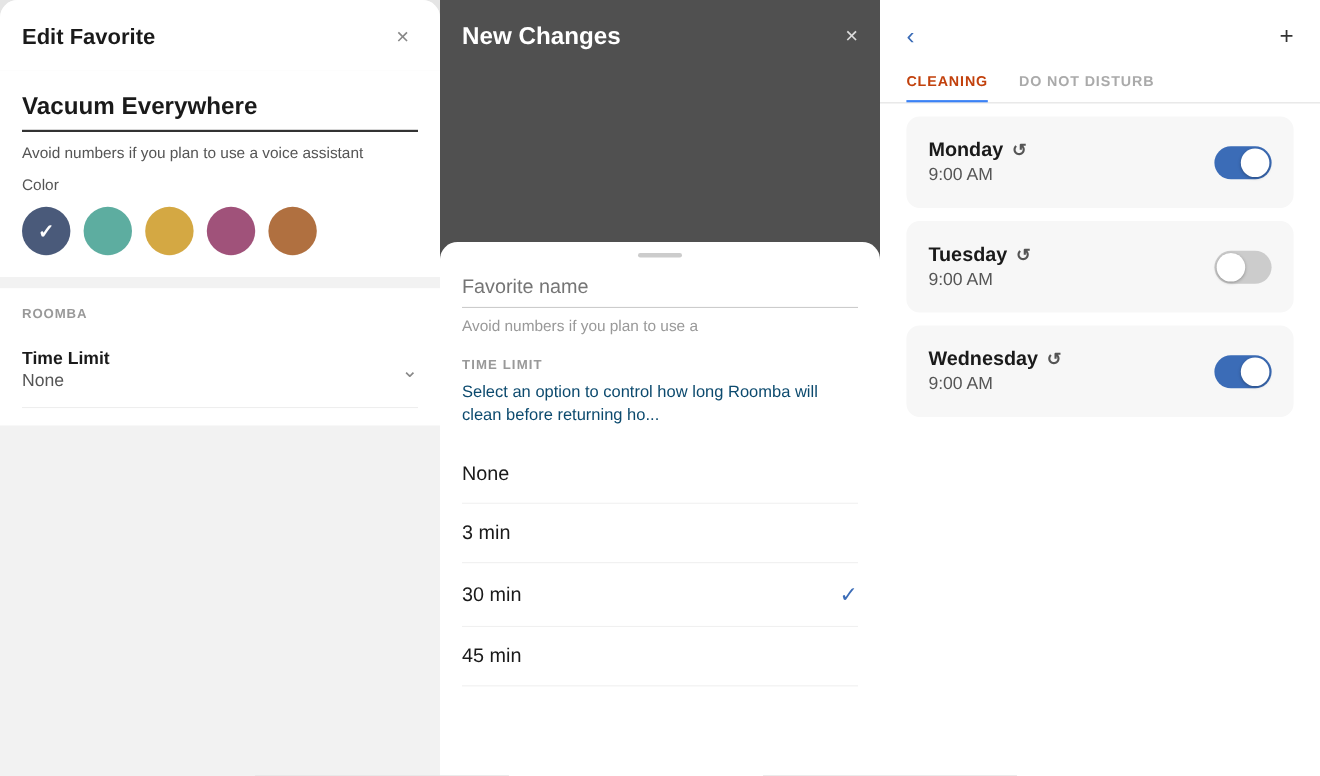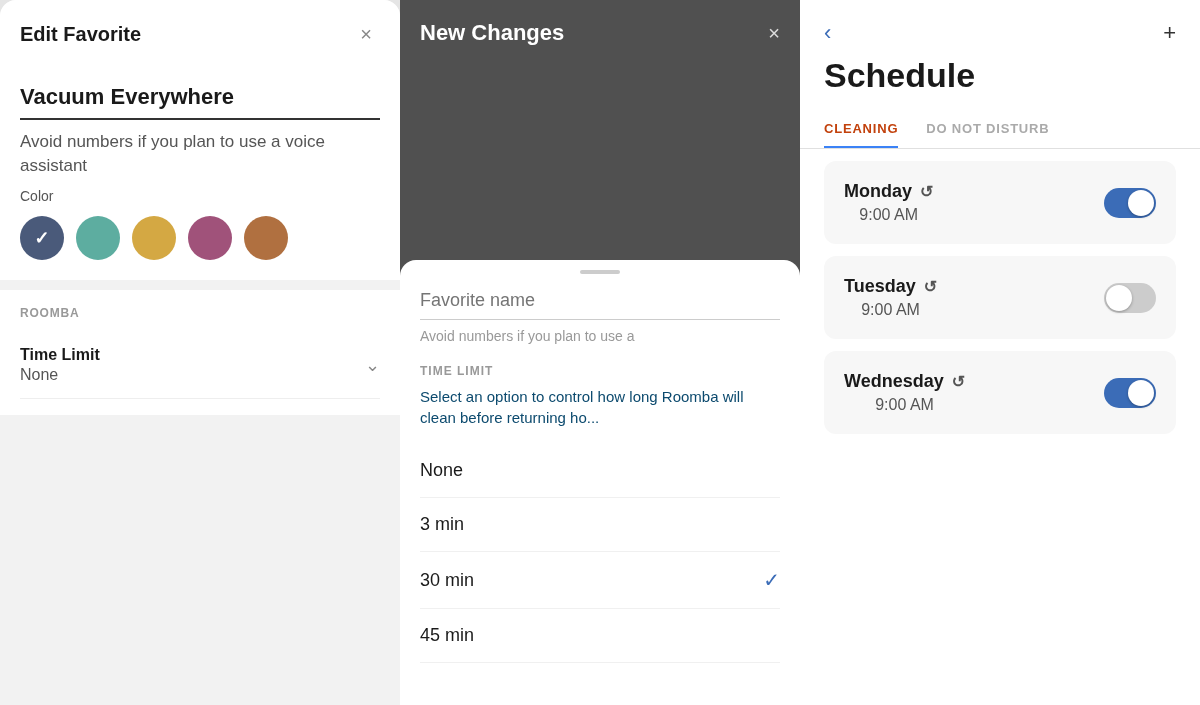--- a/index.html
+++ b/index.html
@@ -62,21 +62,21 @@
       font-weight: 700;
       border: none;
       border-bottom: 2px solid #333;
       outline: none;
       padding-bottom: 8px;
       background: transparent;
       color: #1a1a1a;
     }
 
     .hint-text {
-      font-size: 17px;
+      font-size: 14px;
       color: #555;
       margin-top: 10px;
       line-height: 1.4;
     }
 
     .color-label {
       font-size: 14px;
       color: #555;
       margin-top: 10px;
     }
@@ -196,21 +196,20 @@
     .panel-2-modal {
       position: absolute;
       top: 220px;
       left: 0;
       right: 0;
       bottom: 0;
       background: white;
       border-radius: 16px 16px 0 0;
       z-index: 2;
       overflow: hidden;
-      margin-top: 40px;
     }
 
     .modal-handle {
       width: 40px;
       height: 4px;
       background: #ccc;
       border-radius: 2px;
       margin: 10px auto 16px;
     }
 
@@ -352,21 +351,20 @@
     }
 
     .schedule-tab.inactive {
       color: #aaa;
     }
 
     .schedule-list {
       flex: 1;
       overflow-y: auto;
       padding: 12px 24px;
-      text-align: center;
     }
 
     .schedule-item {
       background: #f7f7f7;
       border-radius: 12px;
       padding: 20px 20px;
       margin-bottom: 12px;
       display: flex;
       justify-content: space-between;
       align-items: center;
@@ -508,21 +506,20 @@
     </div>
   </div>
 </div>
 
 <div class="panel-3">
   <div class="schedule-header">
     <span class="back-btn">‹</span>
     <span class="plus-btn">+</span>
   </div>
 
-  <div class="schedule-title">Schedule</div>
 
   <div class="schedule-tabs">
     <div class="schedule-tab active">
       <span>CLEANING</span>
     </div>
     <div class="schedule-tab inactive">
       <span>DO NOT DISTURB</span>
     </div>
   </div>
 

